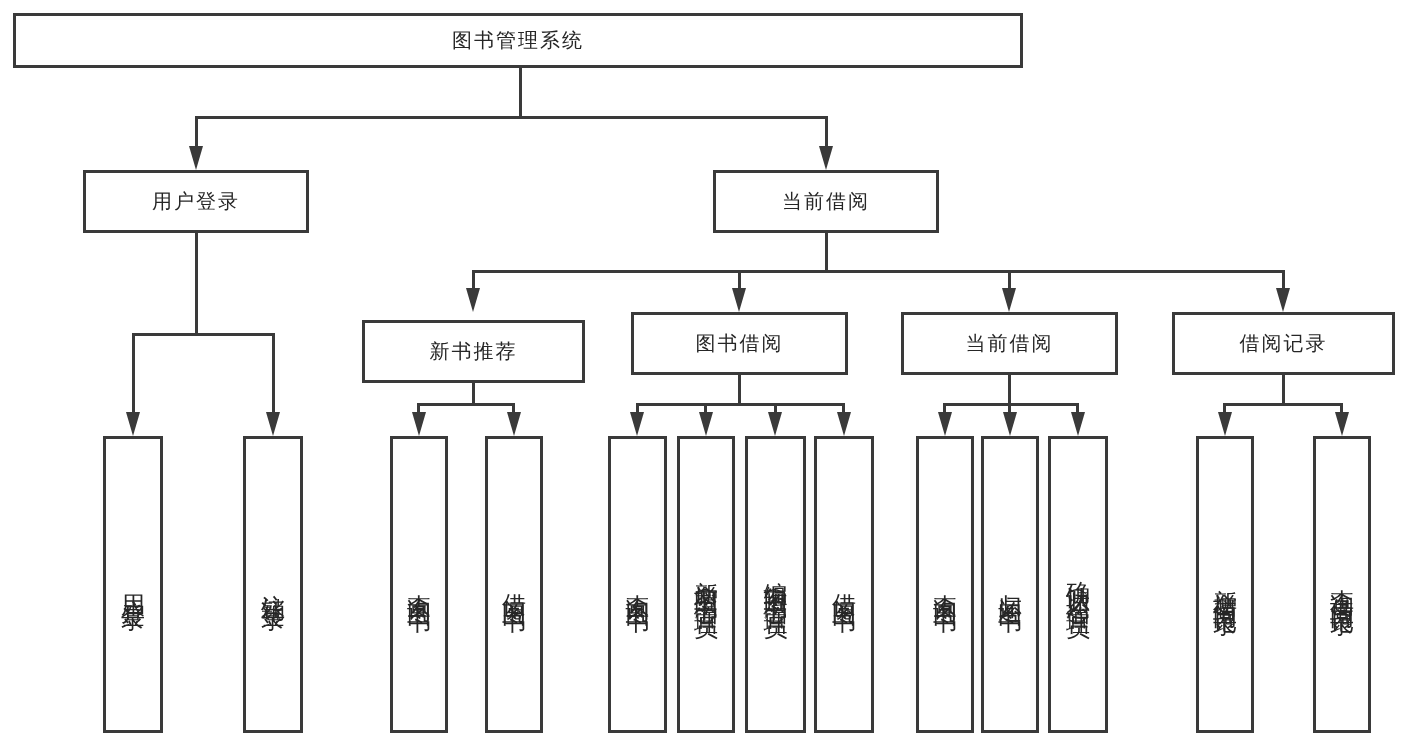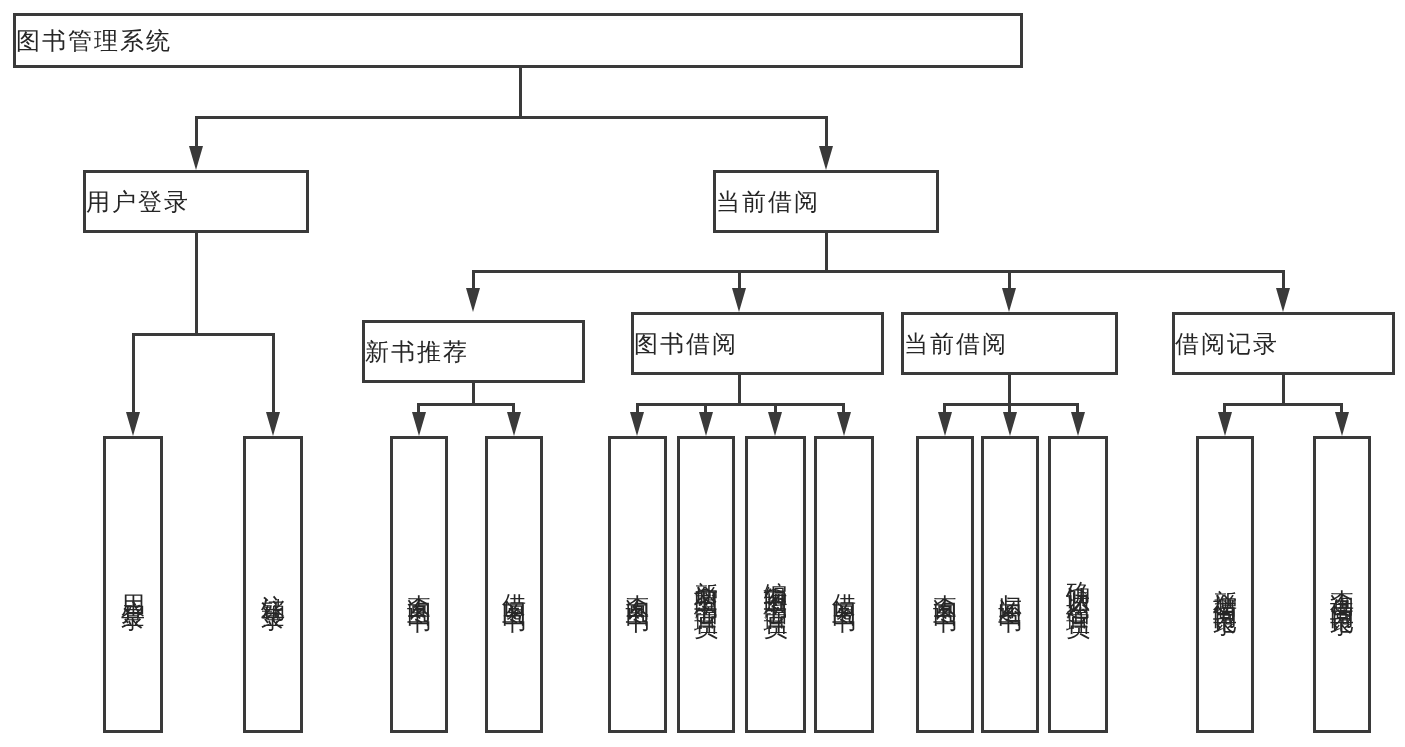--- a/index.html
+++ b/index.html
@@ -8,22 +8,22 @@
   }
   html,body{margin:0;padding:0;background:var(--background);}
   #canvas{
     position:relative;width:1405px;height:747px;background:var(--background);
     font-family:"DejaVu Sans","Liberation Sans",sans-serif;color:var(--text);
     overflow:hidden;
   }
   
   .box{
     position:absolute;box-sizing:border-box;background:var(--background);
-    border:3px solid var(--border);display:flex;align-items:center;
-    font-size:24px;letter-spacing:2px;z-index:2;
+    border:3px solid var(--border);display:flex;align-items:center;justify-content:center;
+    font-size:20px;letter-spacing:2px;z-index:2;
   }
   
   .lf{
     position:absolute;box-sizing:border-box;background:var(--background);
     border:3px solid var(--border);top:436px;height:297px;
     display:flex;align-items:center;justify-content:center;z-index:2;
   }
   .lf .vlbl{
     writing-mode:vertical-rl;text-orientation:mixed;
     font-size:24px;letter-spacing:5px;line-height:1;white-space:nowrap;
@@ -32,21 +32,21 @@
   .vl{position:absolute;width:3px;background:var(--line);z-index:1;}
   .hl{position:absolute;height:3px;background:var(--line);z-index:1;}
   .ar{position:absolute;width:0;height:0;z-index:1;
       border-left:7px solid transparent;border-right:7px solid transparent;
       border-top:24px solid var(--line);}
   
   #n-root   {left:13px;  top:13px;  width:1010px;height:55px;}
   #n-ulogin {left:83px;  top:170px; width:226px; height:63px;}
   #n-bmgmt  {left:713px; top:170px; width:226px; height:63px;}
   #n-nbrec  {left:362px; top:312px; width:223px; height:63px;margin-top:8px;}
-  #n-bborrow{left:631px; top:312px; width:253px; height:63px;}
+  #n-bborrow{left:631px; top:312px; width:217px; height:63px;}
   #n-cborrow{left:901px; top:312px; width:217px; height:63px;}
   #n-brec   {left:1172px;top:312px; width:223px; height:63px;}
   #l1{left:103px; width:60px;} #l2{left:243px; width:60px;}
   #l3{left:390px; width:58px;} #l4{left:485px; width:58px;}
   #l5{left:608px; width:59px;} #l6{left:677px; width:58px;}
   #l7{left:745px; width:61px;} #l8{left:814px; width:60px;}
   #l9{left:916px; width:58px;} #l10{left:981px;width:58px;}
   #l11{left:1048px;width:60px;} #l12{left:1196px;width:58px;}
   #l13{left:1313px;width:58px;}
   .wm{

